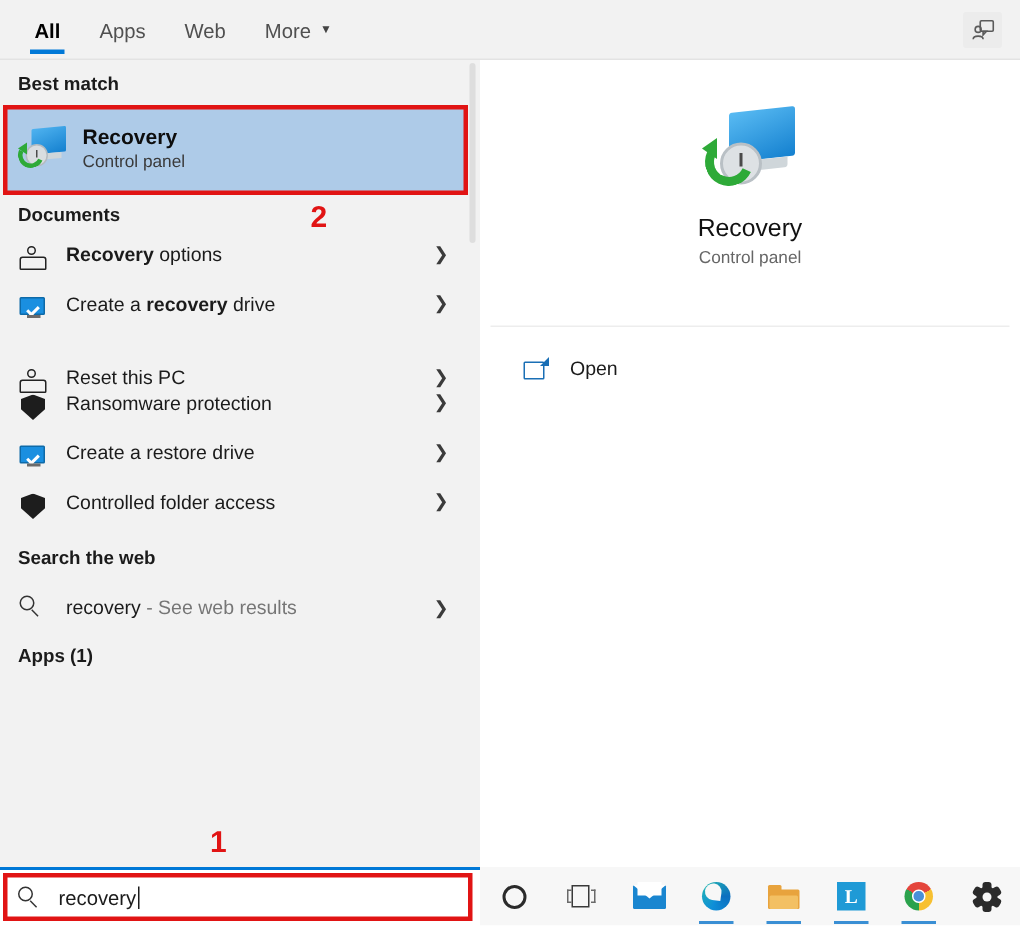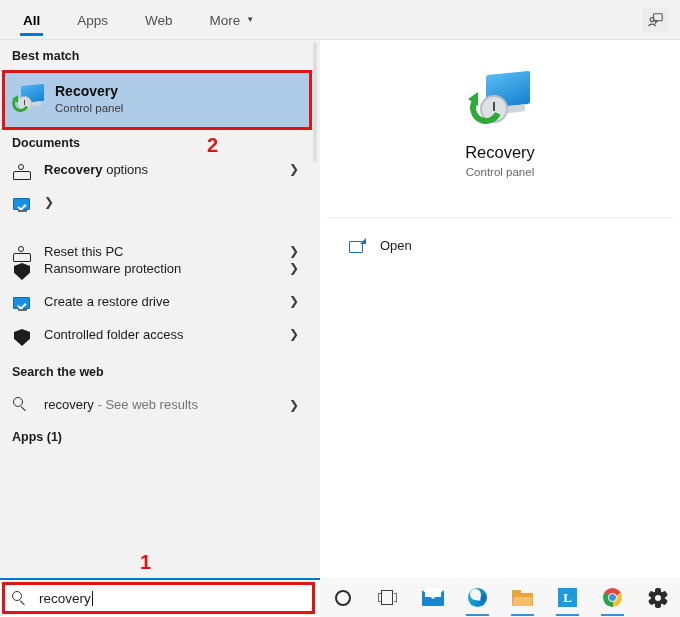--- a/index.html
+++ b/index.html
@@ -10,21 +10,21 @@
     overflow: hidden;
   }
   #root { position: relative; width: 680px; height: 617px; }
 
   
   .tabbar {
     position: absolute; left: 0; top: 0; width: 680px; height: 40px;
     background: #f2f2f2;
     border-bottom: 1px solid #e3e3e3;
   }
-  .tabs { position: absolute; left: 10px; top: 0; height: 40px; display: flex; align-items: center; gap: 11px; }
+  .tabs { position: absolute; left: 10px; top: 0; height: 40px; display: flex; align-items: center; }
   .tab {
     position: relative; height: 40px; display: flex; align-items: center;
     padding: 0 13px; font-size: 13.5px; color: #505050; cursor: default;
     white-space: nowrap;
   }
   .tab.active { color: #000; font-weight: bold; }
   .tab.active::after {
     content: ""; position: absolute; left: 10px; right: 10px; bottom: 4px;
     height: 3px; background: #0078d7;
   }
@@ -367,20 +367,21 @@
       <div class="lbl"><b>Recovery</b><span> options</span></div>
       <div class="arrow">❯</div>
     </div>
 
     <div class="srow" style="top:155px">
       <div class="ico">
         <div class="ico-monitor">
             <div class="ico-check"></div>
           </div>
       </div>
+      <div class="lbl"><span>Create a </span><b>recovery</b><span> drive</span></div>
       <div class="arrow">❯</div>
     </div>
 
     <div class="srow" style="top:204px">
       <div class="ico">
         <div class="ico-person">
             <div class="head"></div>
             <div class="body"></div>
           </div>
       </div>

